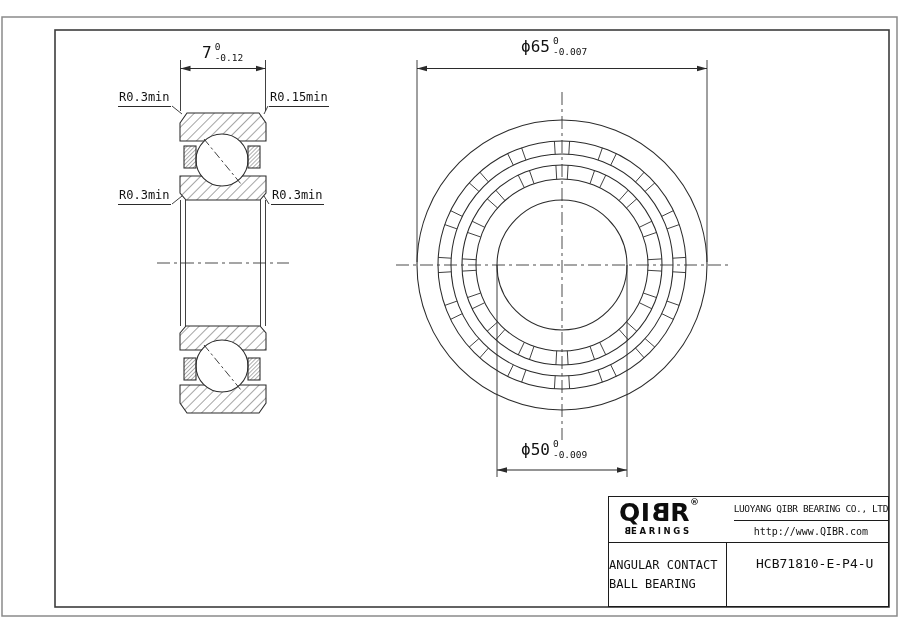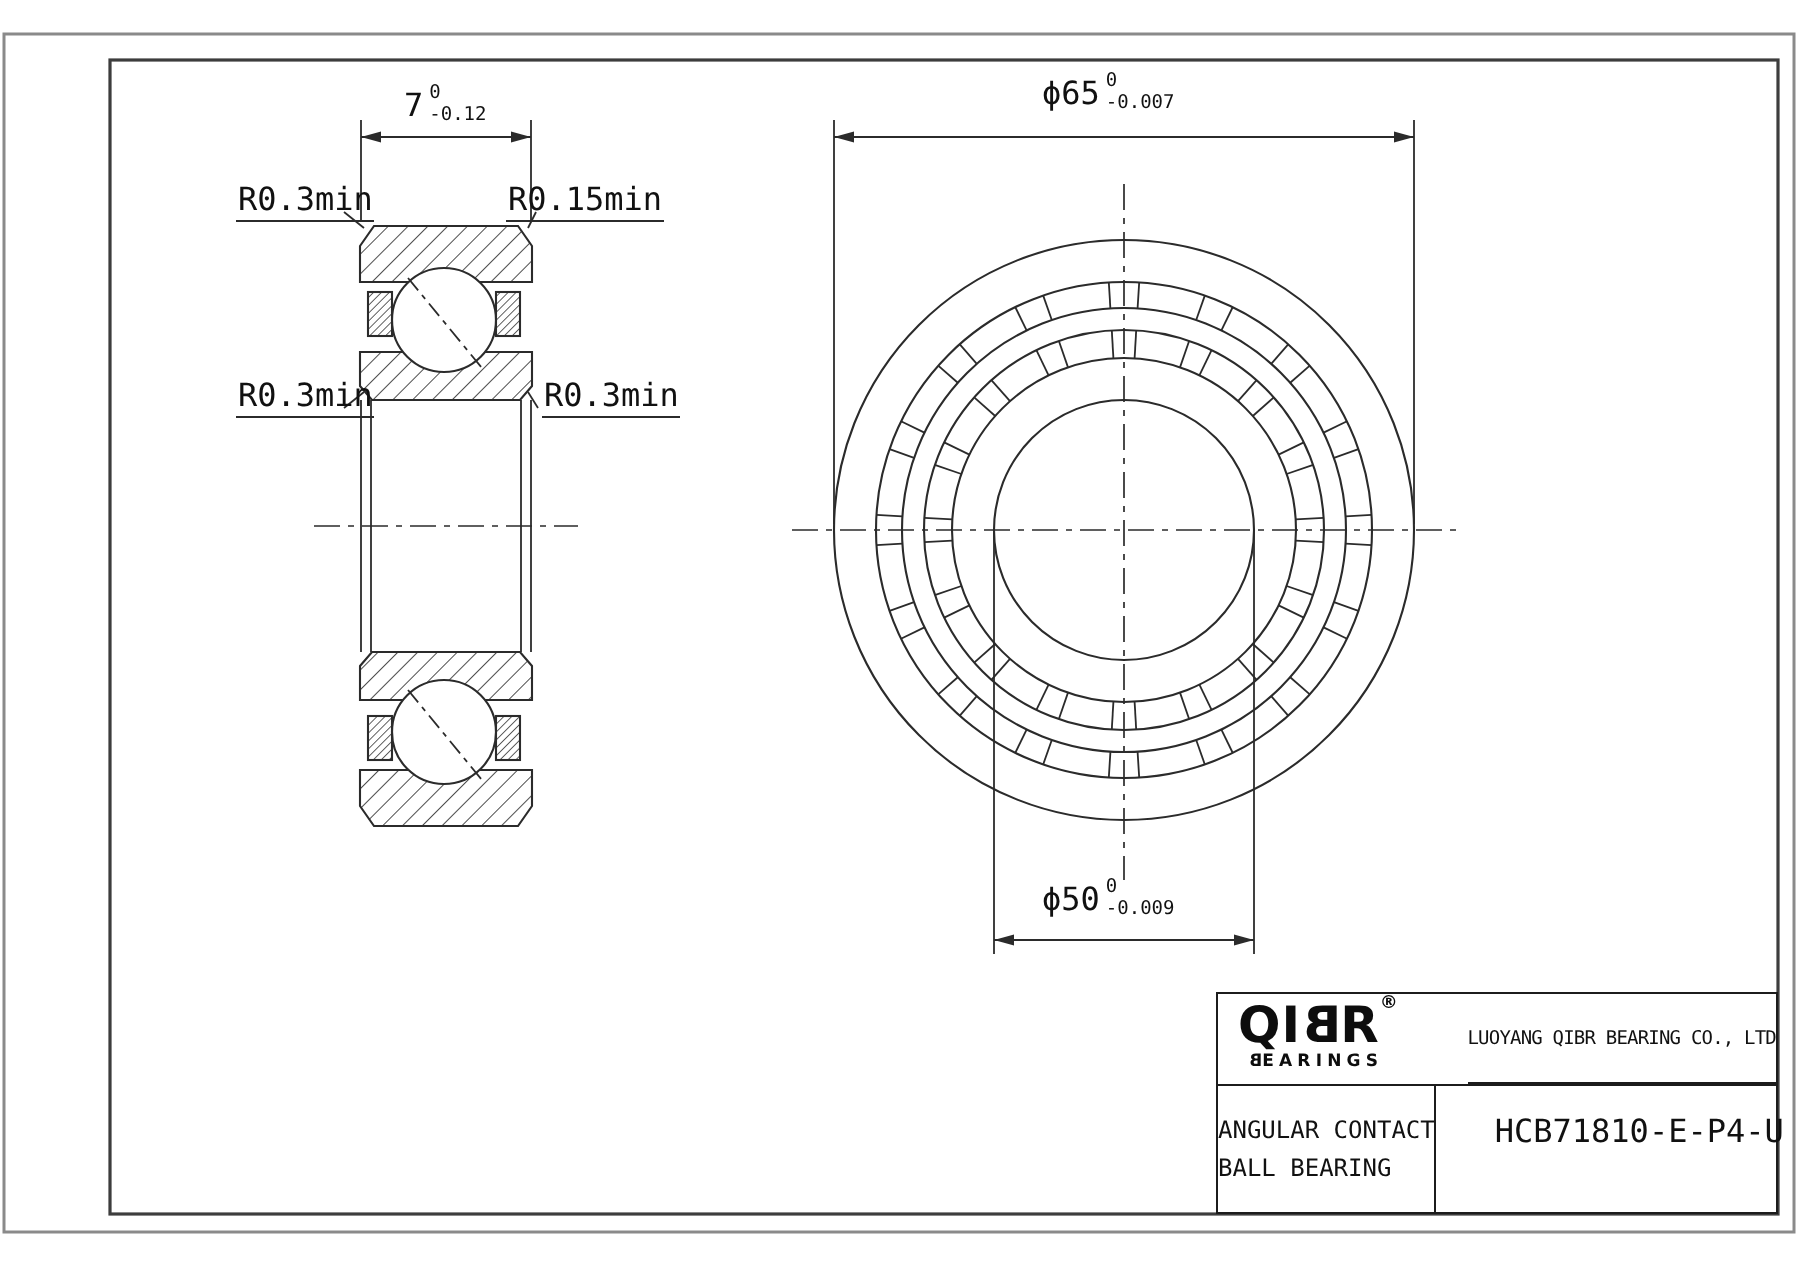--- a/index.html
+++ b/index.html
@@ -12,21 +12,21 @@
   .pageb{stroke:var(--pageborder,#8a8a8a);stroke-width:1.5;fill:none;}
   .cl{stroke-dasharray:13 4 3 4;stroke-width:0.85;}
   .bl{stroke-dasharray:8 3 2.5 3;stroke-width:0.9;}
   .fill-h{fill:url(#hatch);}
   .fill-hd{fill:url(#hatchd);}
   .fill-w{fill:#fff;}
   .dim{position:absolute;display:flex;align-items:center;gap:3px;white-space:nowrap;}
   .nom{font-size:16px;line-height:1;}
   .tol{display:flex;flex-direction:column;align-items:flex-start;}
   .tol span{display:block;font-size:9.5px;line-height:1.15;}
-  .r-label{position:absolute;font-size:16px;line-height:1.15;border-bottom:1px solid var(--line,#2b2b2b);
+  .r-label{position:absolute;font-size:12px;line-height:1.15;border-bottom:1px solid var(--line,#2b2b2b);
            padding:0 1px 1px 1px;white-space:nowrap;}
   
   .tblock{position:absolute;left:608px;top:496px;width:281px;height:111px;box-sizing:border-box;
           border:1.6px solid #1c1c1c;display:flex;flex-direction:column;background:#fff;}
   .tb-row1{height:45px;display:flex;}
   .tb-logo{width:118px;padding:3px 0 0 10px;box-sizing:border-box;}
   .logo-main{font-family:"DejaVu Sans","Liberation Sans",sans-serif;font-weight:800;font-size:25px;
              line-height:1;letter-spacing:0.5px;color:#0d0d0d;}
   .reg{font-size:9px;vertical-align:top;position:relative;top:-2px;font-weight:700;}
   .logo-sub{font-family:"DejaVu Sans","Liberation Sans",sans-serif;font-weight:700;font-size:8.5px;
@@ -34,21 +34,21 @@
   .mir{display:inline-block;transform:scaleX(-1);}
   .tb-co{flex:1;display:flex;flex-direction:column;box-sizing:border-box;margin-left:17px;}
   .co-name{flex:1.1;display:flex;align-items:center;justify-content:center;
            border-bottom:1.2px solid #1c1c1c;font-size:9.5px;letter-spacing:-0.4px;white-space:nowrap;}
   .co-url{flex:1;display:flex;align-items:center;justify-content:center;font-size:10px;white-space:nowrap;}
   .tb-row2{flex:1;display:flex;border-top:1.6px solid #1c1c1c;}
   .tb-type{width:118px;box-sizing:border-box;border-right:1.6px solid #1c1c1c;display:flex;
            flex-direction:column;justify-content:center;gap:5px;
            font-size:12px;white-space:nowrap;}
   .tb-part{flex:1;padding:7px 0 0 7px;font-size:12.5px;box-sizing:border-box;}
-  .part-value{margin:6px 0 0 22px;font-size:16px;white-space:nowrap;}
+  .part-value{margin:6px 0 0 22px;font-size:13px;white-space:nowrap;}
 </style>
 </head>
 <body>
 
 <div class="stage">
 
   <svg width="900" height="636" viewBox="0 0 900 636">
     <defs>
       <pattern id="hatch" width="7" height="7" patternUnits="userSpaceOnUse" patternTransform="rotate(45)">
         <line x1="0" y1="0" x2="0" y2="7" stroke="#383838" stroke-width="0.9"></line>
@@ -210,32 +210,33 @@
 
   <div class="dim" style="left:521px;top:439px;">
     <span class="nom">ϕ50</span>
     <span class="tol">
       <span>0</span>
       <span>-0.009</span>
     </span>
   </div>
 
   <div class="r-label" style="left:118px;top:91px;">R0.3min</div>
-  <div class="r-label" style="left:253px;top:91px;">R0.15min</div>
+  <div class="r-label" style="left:269px;top:91px;">R0.15min</div>
   <div class="r-label" style="left:118px;top:189px;">R0.3min</div>
   <div class="r-label" style="left:271px;top:189px;">R0.3min</div>
 
   <div class="tblock">
     <div class="tb-row1">
       <div class="tb-logo">
         <div class="logo-main"><span>Q</span><span>I</span><span class="mir">B</span><span>R</span><span class="reg">®</span></div>
         <div class="logo-sub"><span class="mir">B</span><span>EARINGS</span></div>
       </div>
       <div class="tb-co">
         <div class="co-name">LUOYANG QIBR BEARING CO., LTD</div>
+        <div class="co-url">http://www.QIBR.com</div>
       </div>
     </div>
     <div class="tb-row2">
       <div class="tb-type">
         <div>ANGULAR CONTACT</div>
         <div>BALL BEARING</div>
       </div>
       <div class="tb-part">
         <div class="part-value">HCB71810-E-P4-U</div>
       </div>

